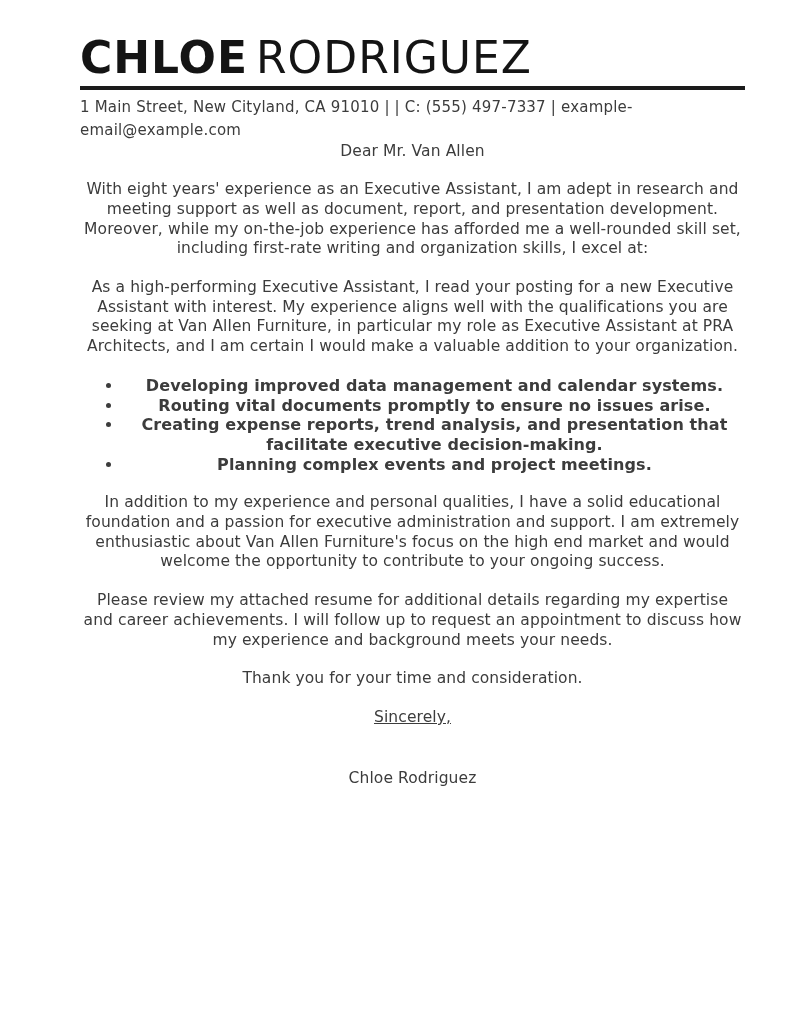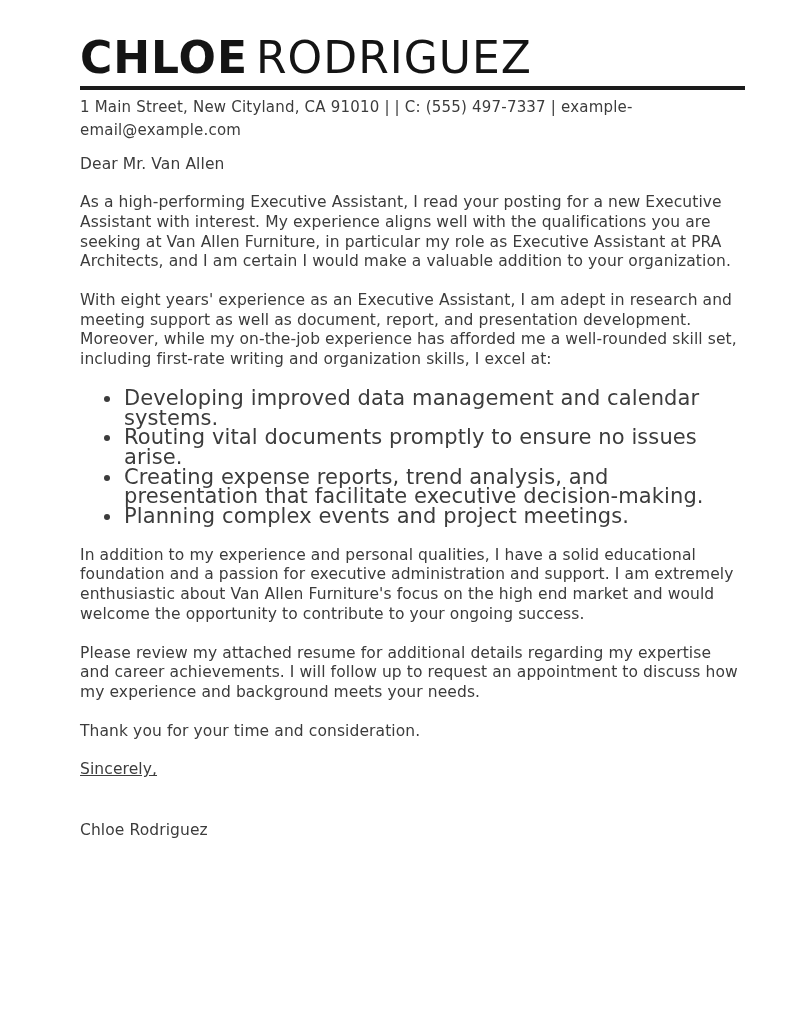--- a/index.html
+++ b/index.html
@@ -36,38 +36,39 @@
   }
   .contact {
     margin: 6px 0 0 0;
     font-size: 15px;
     line-height: 23px;
     letter-spacing: 0.2px;
     color: #3c3c3c;
   }
   
   .letter-body {
-    margin-top: 13px;
+    text-align: center;
   }
   .letter-body p {
     margin: 0 0 19px 0;
     font-size: 15.5px;
     line-height: 19.7px;
     letter-spacing: 0.1px;
   }
   .bullet-list {
     margin: 0 0 19px 0;
     padding: 0 0 0 43px;
     list-style-type: disc;
   }
   .bullet-list li {
-    font-size: 21px;
+    font-size: 16px;
     line-height: 19.7px;
     letter-spacing: 0.1px;
     padding-left: 1px;
+    font-weight: bold;
   }
   .closing { margin-bottom: 0 !important; text-decoration: underline; }
   .signature {
     margin-top: 41px !important;
     margin-bottom: 0 !important;
   }
 </style>
 </head>
 <body>
 
@@ -81,23 +82,23 @@
     <p class="contact">
       <span>1 Main Street, New Cityland, CA 91010 | | C: (555) 497-7337 | example-</span><br>
       <span>email@example.com</span>
     </p>
   </div>
 
   <div class="letter-body">
 
     <p>Dear Mr. Van Allen</p>
 
+    <p>With eight years' experience as an Executive Assistant, I am adept in research and meeting support as well as document, report, and presentation development. Moreover, while my on-the-job experience has afforded me a well-rounded skill set, including first-rate writing and organization skills, I excel at:</p>
+
     <p>As a high-performing Executive Assistant, I read your posting for a new Executive Assistant with interest. My experience aligns well with the qualifications you are seeking at Van Allen Furniture, in particular my role as Executive Assistant at PRA Architects, and I am certain I would make a valuable addition to your organization.</p>
-
-    <p>With eight years' experience as an Executive Assistant, I am adept in research and meeting support as well as document, report, and presentation development. Moreover, while my on-the-job experience has afforded me a well-rounded skill set, including first-rate writing and organization skills, I excel at:</p>
 
     <ul class="bullet-list">
       <li>Developing improved data management and calendar systems.</li>
       <li>Routing vital documents promptly to ensure no issues arise.</li>
       <li>Creating expense reports, trend analysis, and presentation that facilitate executive decision-making.</li>
       <li>Planning complex events and project meetings.</li>
     </ul>
 
     <p>In addition to my experience and personal qualities, I have a solid educational foundation and a passion for executive administration and support. I am extremely enthusiastic about Van Allen Furniture's focus on the high end market and would welcome the opportunity to contribute to your ongoing success.</p>
 

